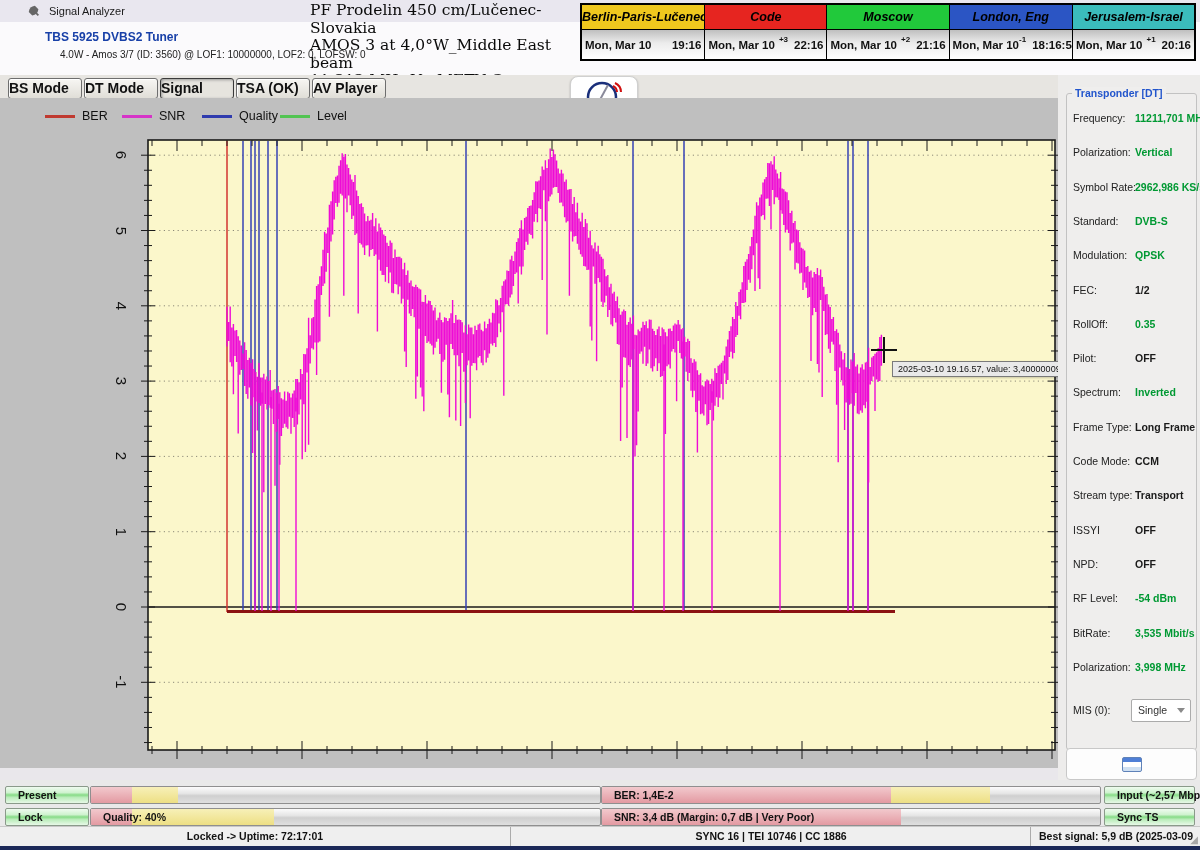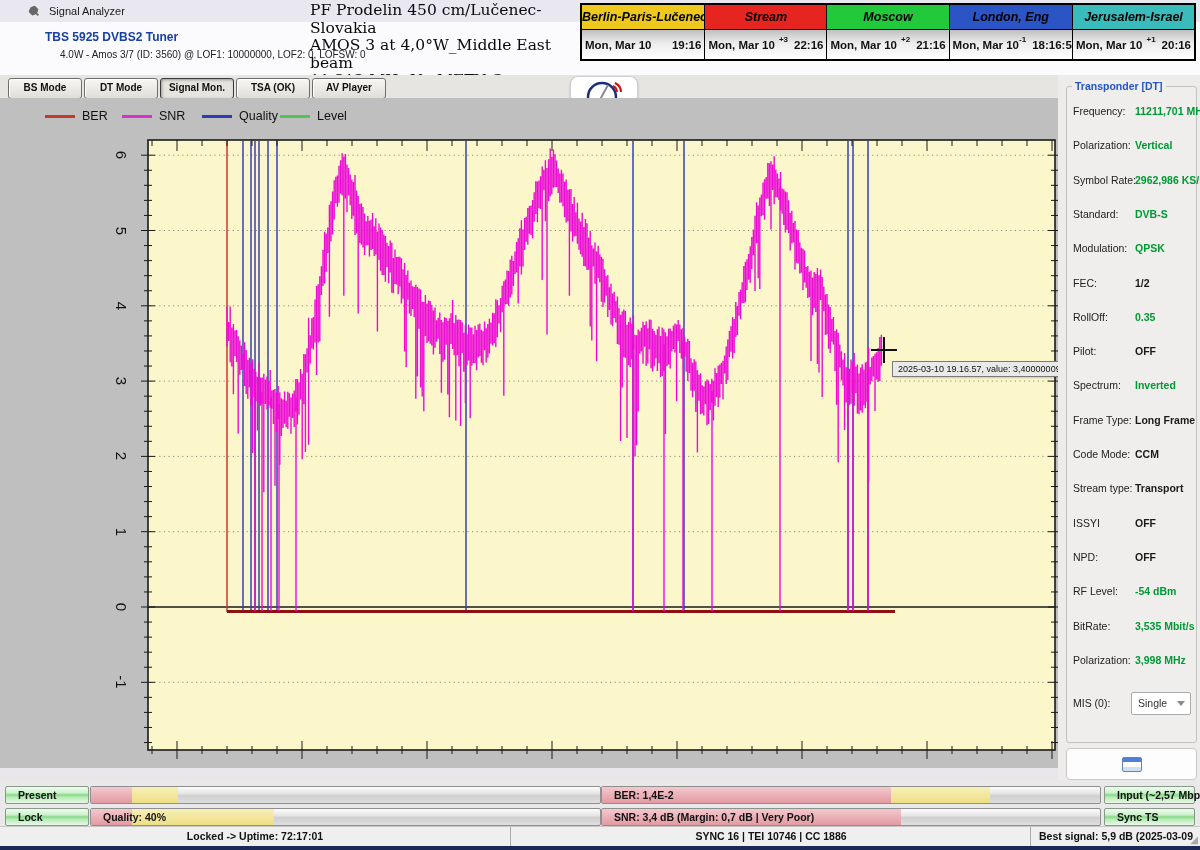--- a/index.html
+++ b/index.html
@@ -25,22 +25,22 @@
   .clock-head{height:24px;line-height:24px;text-align:center;font-size:12.5px;font-weight:bold;
               font-style:italic;color:#000;border-bottom:1px solid #000;overflow:hidden;white-space:nowrap;}
   .clock-body{flex:1;background:linear-gradient(180deg,#BFBFBF,#ECECEC 45%,#FFFFFF);
               display:flex;align-items:center;font-size:11.5px;font-weight:bold;padding:0 3px;}
   .clock-date{white-space:nowrap;}
   .clock-off{font-size:8px;vertical-align:top;position:relative;top:-5px;margin-left:auto;}
   .clock-time{margin-left:auto;white-space:nowrap;padding-left:2px;}
   .clock-off + .clock-time{margin-left:4px;}
   
   .toolbar{position:absolute;left:0;top:75px;width:1058px;height:23px;background:#E7E5E1;}
-  .tb-btn{position:absolute;top:3px;width:72px;height:19px;font-size:10px;font-weight:600;
-          text-align:center;line-height:18px;background:linear-gradient(180deg,#F7F6F3,#E0DED7);
+  .tb-btn{position:absolute;top:3px;width:72px;height:19px;font-size:14px;font-weight:600;
+          line-height:18px;background:linear-gradient(180deg,#F7F6F3,#E0DED7);
           border:1px solid #6E6E6E;border-radius:3px;box-shadow:inset 1px 1px 0 #fff;cursor:default;}
   .tb-btn.active{background:#E6E4DE;box-shadow:inset 1px 1px 3px #9a9a9a;border-color:#3a3a3a;}
   
   .logo{position:absolute;left:570px;top:76px;width:66px;height:54px;background:#fff;
         border:1px solid #D0D0D0;border-radius:8px;box-shadow:0 1px 2px rgba(0,0,0,.25);
         display:flex;flex-direction:column;align-items:center;}
   .logo-text{font-size:7.5px;font-weight:bold;color:#CC1111;letter-spacing:.2px;margin-top:-1px;}
   
   .chart-panel{position:absolute;left:0;top:98px;width:1058px;height:670px;background:#BFBFBF;overflow:hidden;}
   .legend-item{position:absolute;top:10px;display:flex;align-items:center;height:16px;}
@@ -50,21 +50,21 @@
   #chart-svg{position:absolute;left:126px;top:30px;}
   .ylab{position:absolute;width:24px;height:20px;text-align:center;font-size:15px;color:#111;
         transform:rotate(90deg);}
   .crosshair{position:absolute;width:26px;height:26px;pointer-events:none;}
   .crosshair .ch-h{position:absolute;left:0;top:12px;width:26px;height:2px;background:#111;}
   .crosshair .ch-v{position:absolute;left:12px;top:0;width:2px;height:26px;background:#111;}
   .chart-tooltip{position:absolute;background:#E9E9E9;border:1px solid #7A7A7A;font-size:9px;
                  padding:2px 5px;white-space:nowrap;color:#111;box-shadow:1px 1px 2px rgba(0,0,0,.2);}
   
   .right-panel{position:absolute;left:1058px;top:75px;width:142px;height:705px;background:#EDECEB;}
-  .groupbox{position:absolute;left:8px;top:11px;width:129px;height:655px;border:1px solid #C2C2C2;
+  .groupbox{position:absolute;left:8px;top:18px;width:129px;height:655px;border:1px solid #C2C2C2;
             border-radius:3px;background:#EFEEED;}
   .gb-title{position:absolute;left:5px;top:-7px;background:#EFEEED;padding:0 3px;font-size:10.5px;
             font-weight:bold;color:#2255CC;}
   .tp-row{position:absolute;left:6px;right:4px;height:14px;font-size:10.5px;}
   .tp-label{color:#222;}
   .tp-val{position:absolute;left:62px;font-weight:bold;color:#1a1a1a;white-space:nowrap;}
   .tp-val.green{color:#009933;}
   .mis-row{position:absolute;left:6px;right:5px;top:605px;height:24px;font-size:10.5px;}
   .mis-label{line-height:22px;color:#222;}
   .dropdown{position:absolute;left:58px;right:0;top:0;height:21px;background:#fff;
@@ -122,21 +122,21 @@
     </div>
     <div class="clocks" id="clocks">
         <div class="clock-cell">
           <div class="clock-head" style="background: rgb(239, 200, 30);">Berlin-Paris-Lučenec</div>
           <div class="clock-body">
             <span class="clock-date">Mon, Mar 10</span>
             <span class="clock-time">19:16</span>
           </div>
         </div>
         <div class="clock-cell">
-          <div class="clock-head" style="background: rgb(230, 37, 32);">Stream</div>
+          <div class="clock-head" style="background: rgb(230, 37, 32);">Code</div>
           <div class="clock-body">
             <span class="clock-date">Mon, Mar 10</span>
             <span class="clock-off">+3</span>
             <span class="clock-time">22:16</span>
           </div>
         </div>
         <div class="clock-cell">
           <div class="clock-head" style="background: rgb(33, 201, 59);">Moscow</div>
           <div class="clock-body">
             <span class="clock-date">Mon, Mar 10</span>

